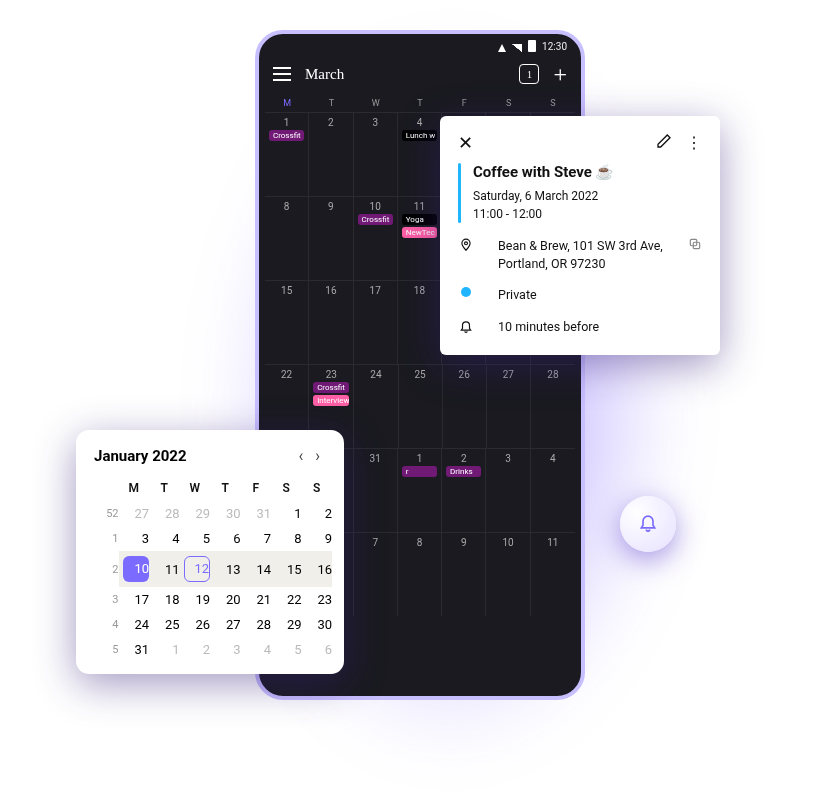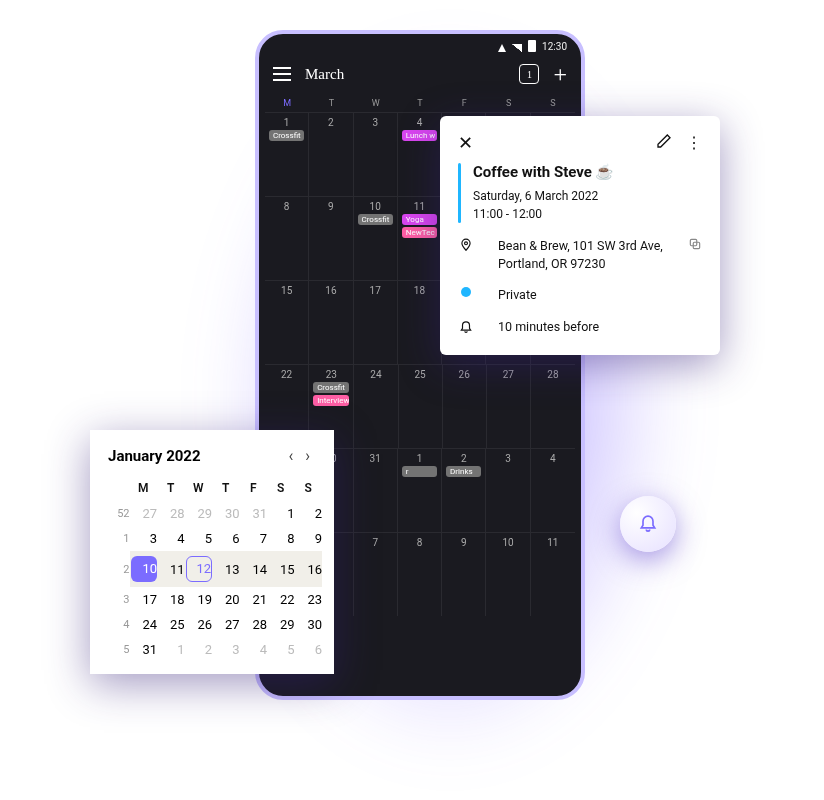--- a/index.html
+++ b/index.html
@@ -64,22 +64,22 @@
 .plus { font-size:24px; font-weight:300; line-height:1; }
 
 .month-grid { padding: 0 6px; }
 .dow-row { display:grid; grid-template-columns: repeat(7,1fr); text-align:center; font-size:9px; color:#999; padding-bottom:4px; }
 .dow-row .mon { color:#7c6cff; }
 .week-row { display:grid; grid-template-columns: repeat(7,1fr); border-top:1px solid #2a2a30; height:84px; }
 .day-cell { border-right:1px solid #2a2a30; padding:4px 2px; font-size:9px; color:#aaa; display:flex; flex-direction:column; align-items:center; gap:2px; }
 .day-cell:last-child { border-right:none; }
 .day-num { font-size:10px; }
 .chip { font-size:8px; padding:1px 4px; border-radius:3px; color:#fff; width:90%; overflow:hidden; white-space:nowrap; text-align:left; }
-.c-purple { background:#737373; }
-.c-blue { background:#d946ef; }
+.c-purple { background:#701a75; }
+.c-blue { background:#000000; }
 .c-pink { background:#ff5fa5; }
 
 
 .popup {
   position:absolute;
   left: 440px;
   top: 116px;
   width: 280px;
   background:#fff;
   border-radius:6px;
@@ -98,25 +98,25 @@
 .event-sub { font-size:12px; color:#111; line-height:1.5; }
 .detail-row { display:flex; gap:24px; align-items:flex-start; margin-bottom:14px; font-size:12.5px; }
 .detail-row .ico { width:16px; display:flex; justify-content:center; color:#222; font-size:14px; flex-shrink:0; margin-top:1px; }
 .detail-row .txt { flex:1; line-height:1.4; }
 .copy-ico { color:#888; font-size:14px; }
 .dot-private { width:10px; height:10px; border-radius:50%; background:#1fb6ff; }
 
 
 .mini {
   position:absolute;
-  left: 90px;
+  left: 76px;
   top: 430px;
-  width: 244px;
+  width: 268px;
   background:#fff;
-  border-radius:0;
+  border-radius:13px;
   box-shadow: 0 10px 40px rgba(50,30,120,0.45);
   padding: 16px 12px 12px;
   z-index:3;
 }
 .mini-head { display:flex; align-items:center; padding:0 6px 10px; }
 .mini-title { font-weight:700; font-size:15px; flex:1; }
 .mini-nav { font-size:16px; color:#444; padding:0 6px; cursor:pointer; }
 .mini-table { width:100%; text-align:center; border-collapse:collapse; font-size:13px; }
 .mini-table th { font-weight:600; color:#111; padding:6px 0; font-size:12px; }
 .mini-table td { padding:5px 0; width:12.5%;text-align:right; }

